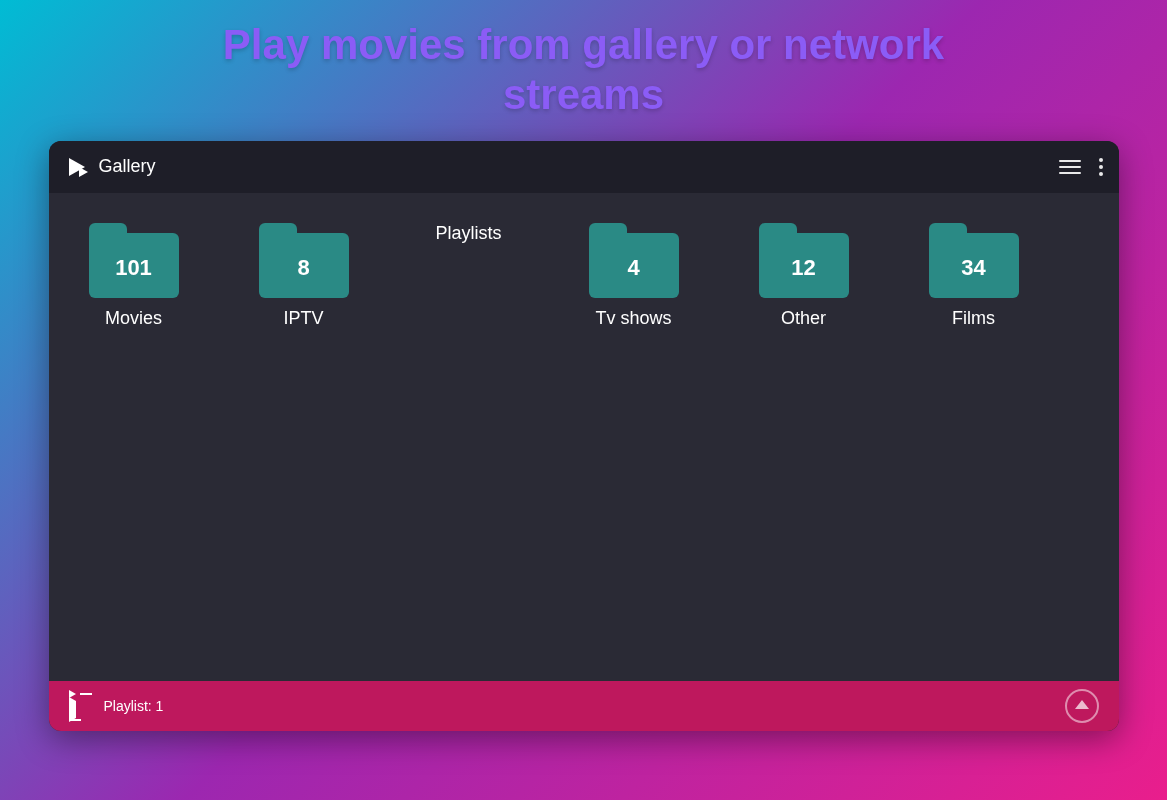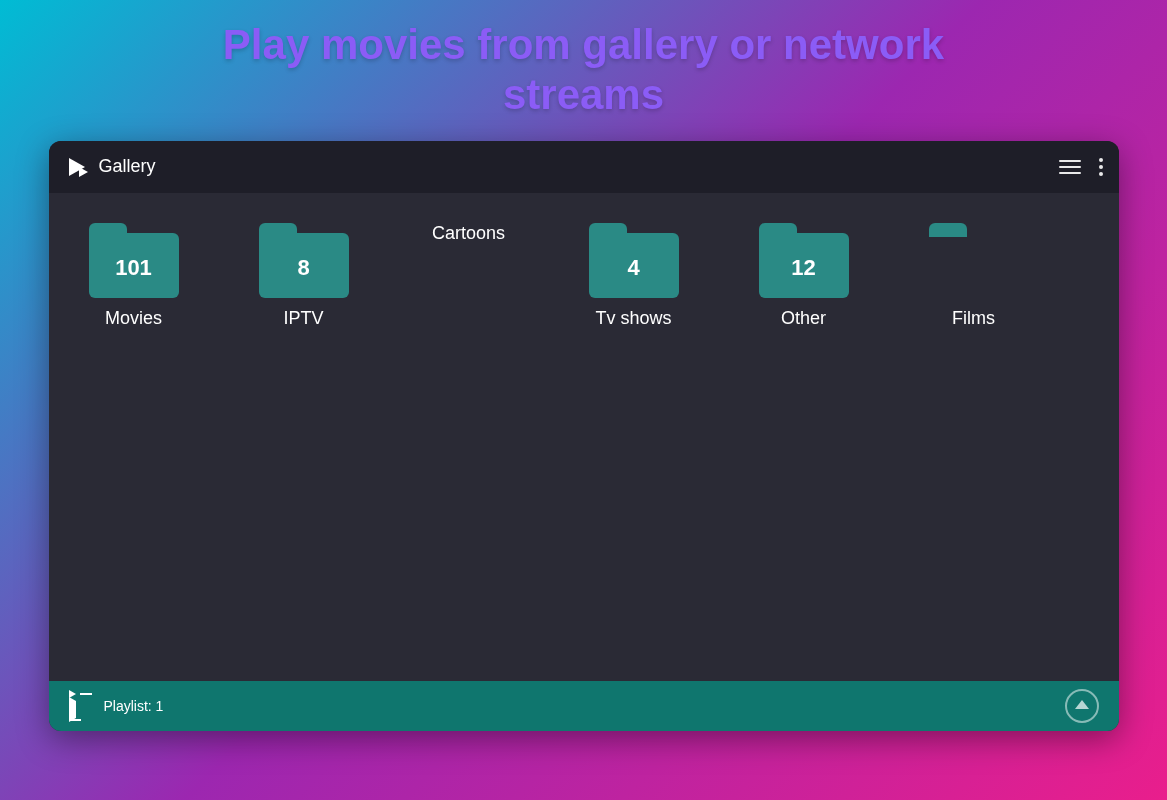--- a/index.html
+++ b/index.html
@@ -198,21 +198,21 @@
       color: white;
       font-size: 18px;
       font-weight: 500;
       text-align: center;
     }
 
     .app-footer {
       display: flex;
       align-items: center;
       justify-content: space-between;
-      background: #0f766e;
+      background: #be185d;
       padding: 0 20px;
       height: 50px;
       flex-shrink: 0;
     }
 
     .footer-left {
       display: flex;
       align-items: center;
       gap: 12px;
       color: white;
@@ -338,21 +338,21 @@
         <div class="folder-item">
       <div class="folder-icon">
         <div class="folder-tab"></div>
         <div class="folder-body">
           <span class="folder-count">8</span>
         </div>
       </div>
       <span class="folder-label">IPTV</span>
     </div>
         <div class="folder-item">
-      <span class="folder-label">Cartoons</span>
+      <span class="folder-label">Playlists</span>
     </div>
         <div class="folder-item">
       <div class="folder-icon">
         <div class="folder-tab"></div>
         <div class="folder-body">
           <span class="folder-count">4</span>
         </div>
       </div>
       <span class="folder-label">Tv shows</span>
     </div>
@@ -361,20 +361,23 @@
         <div class="folder-tab"></div>
         <div class="folder-body">
           <span class="folder-count">12</span>
         </div>
       </div>
       <span class="folder-label">Other</span>
     </div>
         <div class="folder-item">
       <div class="folder-icon">
         <div class="folder-tab"></div>
+        <div class="folder-body">
+          <span class="folder-count">34</span>
+        </div>
       </div>
       <span class="folder-label">Films</span>
     </div>
       </div>
   </div>
 
   <div class="app-footer">
     <div class="footer-left">
       <div class="playlist-icon">
         <div class="playlist-icon-line"></div>

